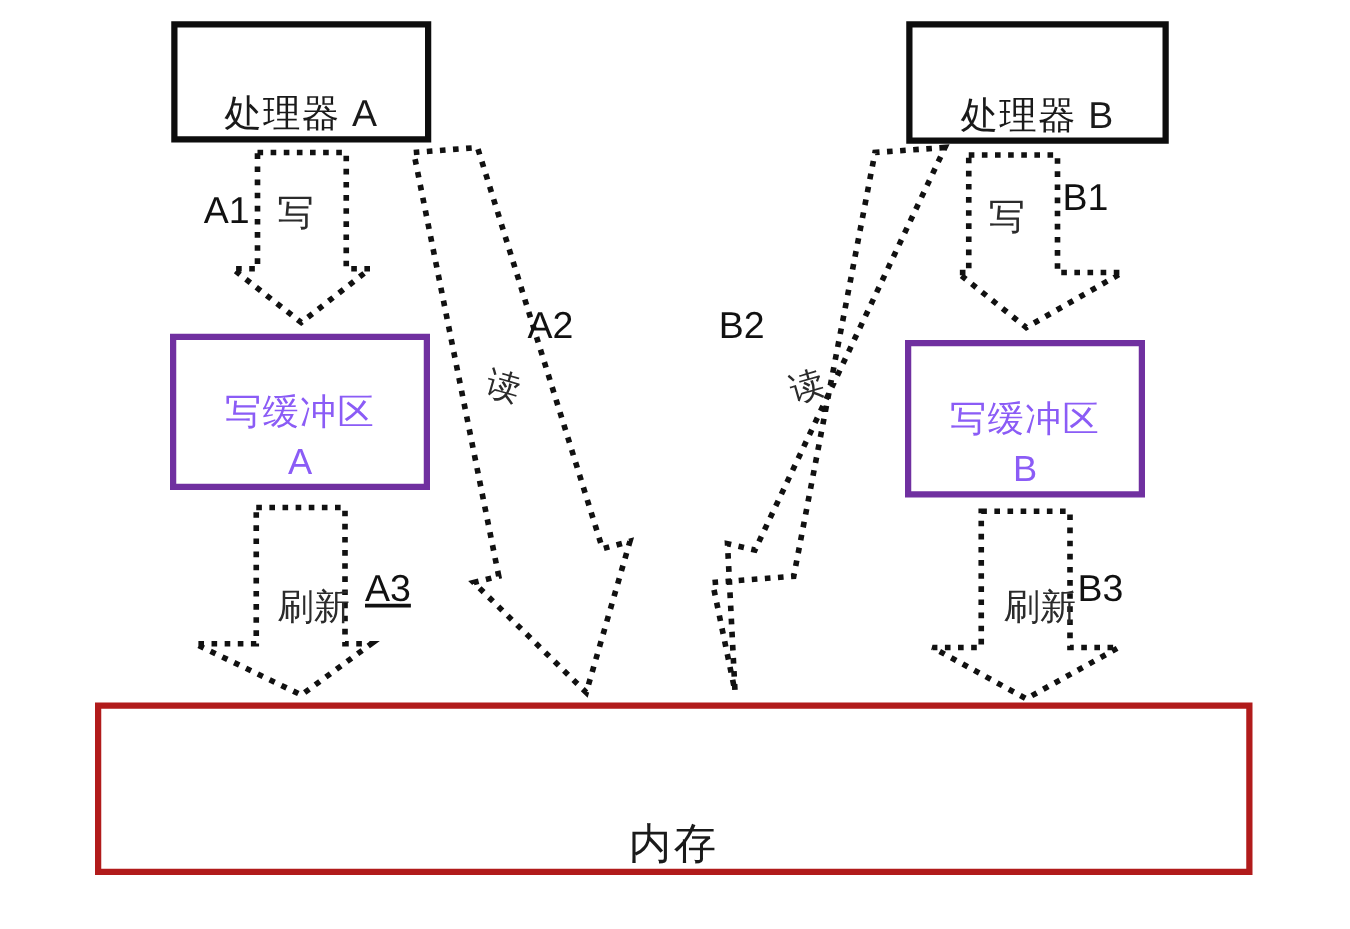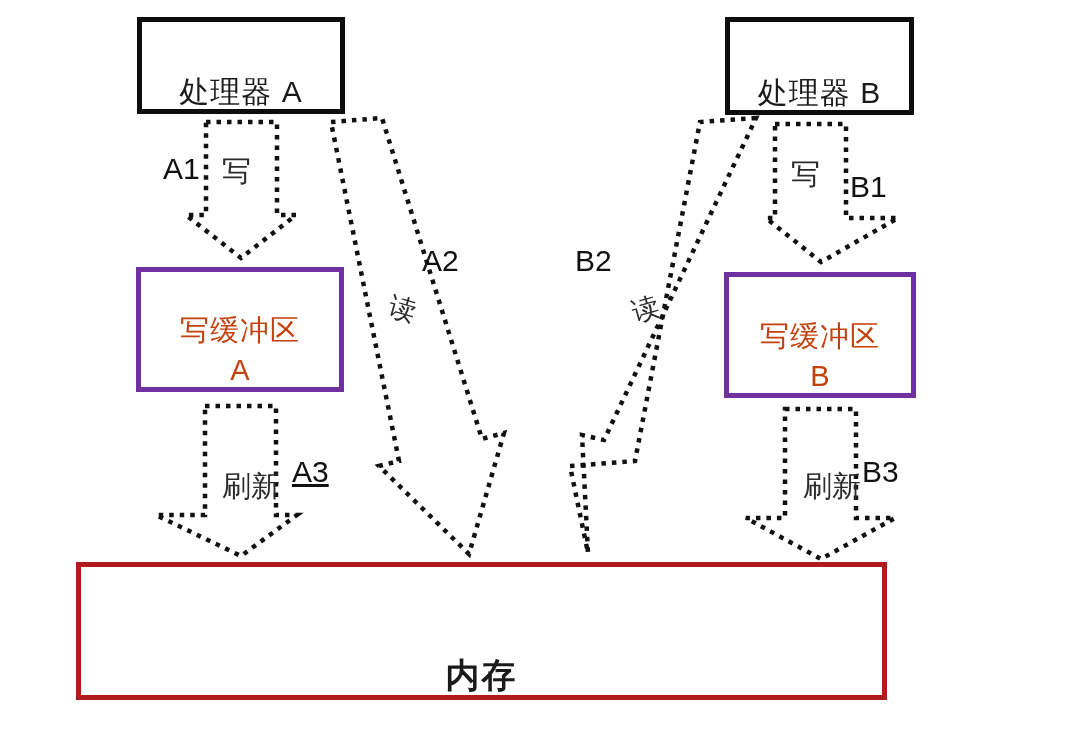--- a/index.html
+++ b/index.html
@@ -30,21 +30,21 @@
   }
   .box-proc {
     border: 5px solid #0d0d0d;
     font-size: 30px;
     color: #1a1a1a;
     letter-spacing: 1px;
   }
   .box-buffer {
     border: 5px solid #7030a0;
     font-size: 29px;
-    color: #c2410c;
+    color: #8b5cf6;
     letter-spacing: 1px;
   }
   .box-buffer .sub {
     font-size: 29px;
     margin-top: 6px;
     letter-spacing: 0;
   }
   .box-memory {
     border: 5px solid #b11b1b;
     font-size: 34px;
@@ -85,35 +85,35 @@
 </style>
 </head>
 <body>
 
 <div id="canvas">
 
   <div class="box box-proc" style="left:137px; top:17px; width:208px; height:97px;">
     <span>处理器 A</span>
   </div>
 
-  <div class="box box-proc" style="left:725px; top:17px; width:189px; height:98px;">
+  <div class="box box-proc" style="left:725px; top:17px; width:210px; height:98px;">
     <span>处理器 B</span>
   </div>
 
   <div class="box box-buffer" style="left:136px; top:267px; width:208px; height:125px;">
     <span>写缓冲区</span>
     <span class="sub">A</span>
   </div>
 
   <div class="box box-buffer" style="left:724px; top:272px; width:192px; height:126px;">
     <span>写缓冲区</span>
     <span class="sub">B</span>
   </div>
 
-  <div class="box box-memory" style="left:76px; top:562px; width:811px; height:138px;font-weight:bold;">
+  <div class="box box-memory" style="left:76px; top:562px; width:926px; height:138px;">
     <span>内存</span>
   </div>
 
   <svg class="svg-layer" viewBox="0 0 1080 743">
     <g fill="none" stroke="#111111" stroke-width="4.5" stroke-dasharray="4.5 6" stroke-linecap="butt" stroke-linejoin="miter">
 
       <path d="M 206,122 L 277,122 L 277,215 L 296,215 L 241,258 L 186,215 L 206,215 Z"></path>
 
       <path d="M 205,406 L 276,406 L 276,515 L 297,515 L 241,556 L 156,515 L 205,515 Z"></path>
 
@@ -129,21 +129,21 @@
 
   <div class="label" style="left:163px; top:154px;">A1</div>
   <div class="label-cjk" style="left:222px; top:157px;">写</div>
 
   <div class="label" style="left:422px; top:246px;">A2</div>
   <div class="label-cjk rot" style="left:389px; top:296px; transform:rotate(16deg);">读</div>
 
   <div class="label" style="left:292px; top:457px;text-decoration:underline;">A3</div>
   <div class="label-cjk stack" style="left:222px; top:441px;">刷新</div>
 
-  <div class="label" style="left:850px; top:172px;">B1</div>
+  <div class="label" style="left:850px; top:144px;">B1</div>
   <div class="label-cjk" style="left:791px; top:160px;">写</div>
 
   <div class="label" style="left:560px; top:246px;margin-left:15px;">B2</div>
   <div class="label-cjk rot" style="left:632px; top:296px; transform:rotate(-16deg);">读</div>
 
   <div class="label" style="left:862px; top:457px;">B3</div>
   <div class="label-cjk stack" style="left:803px; top:441px;">刷新</div>
 
 </div>
 

